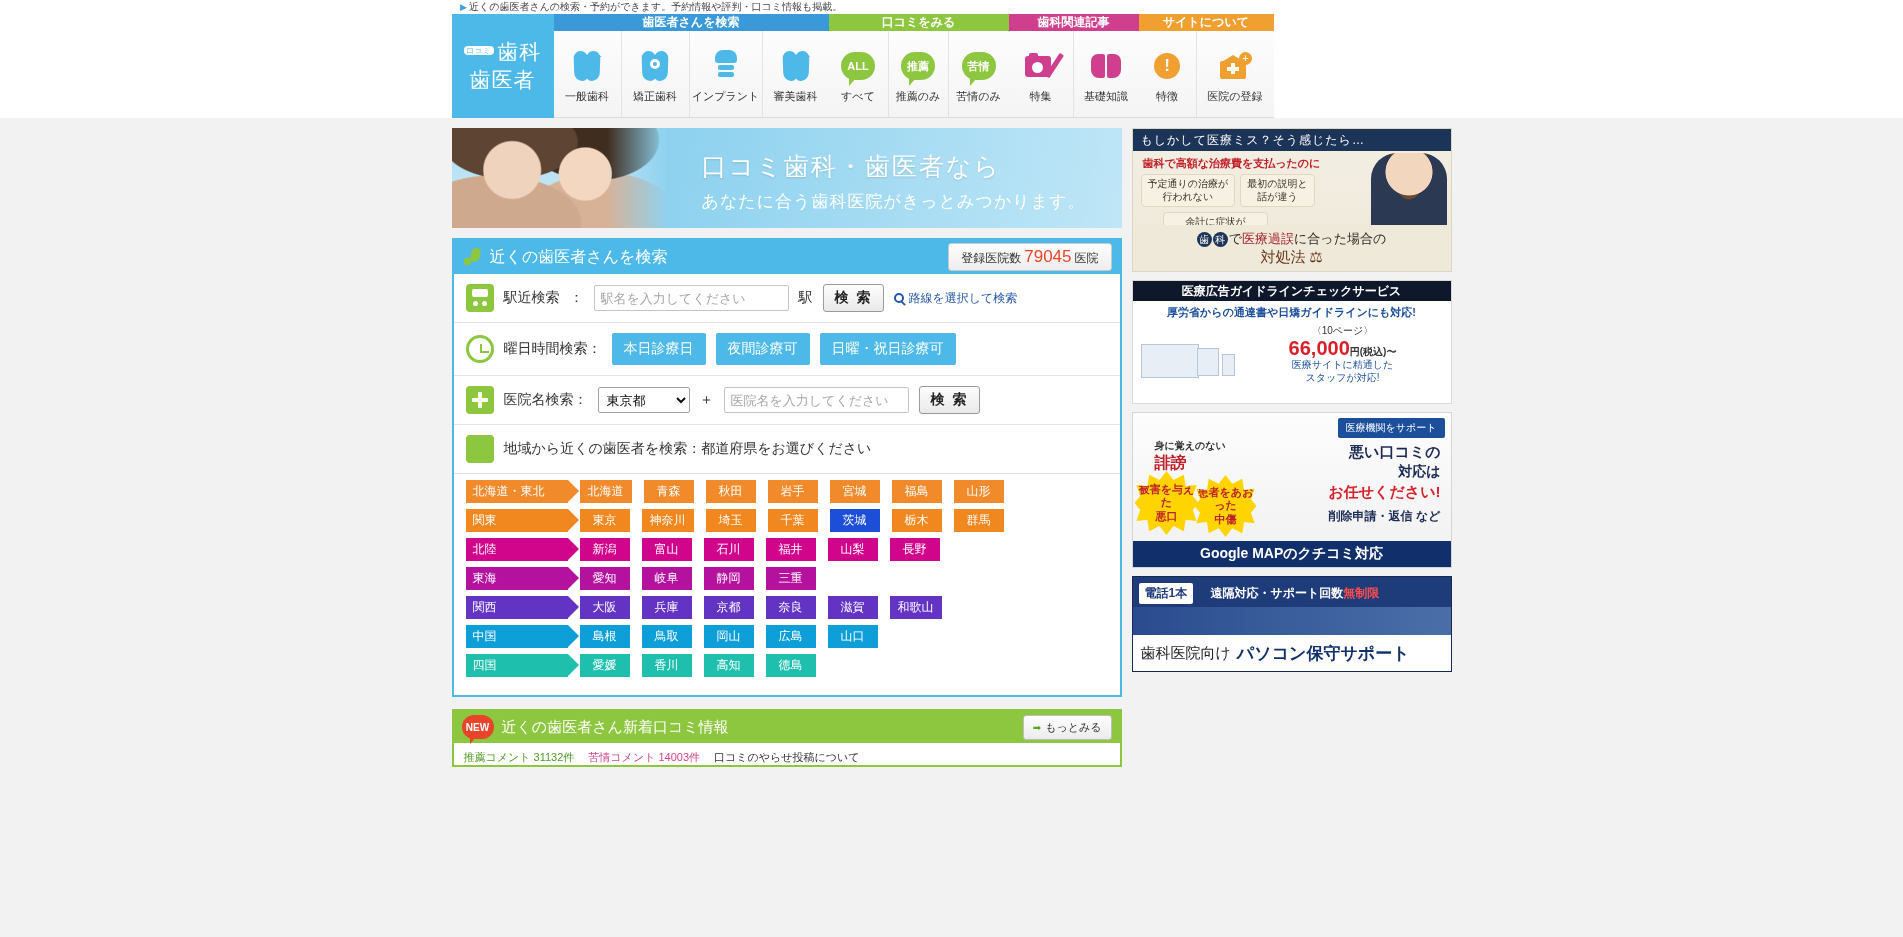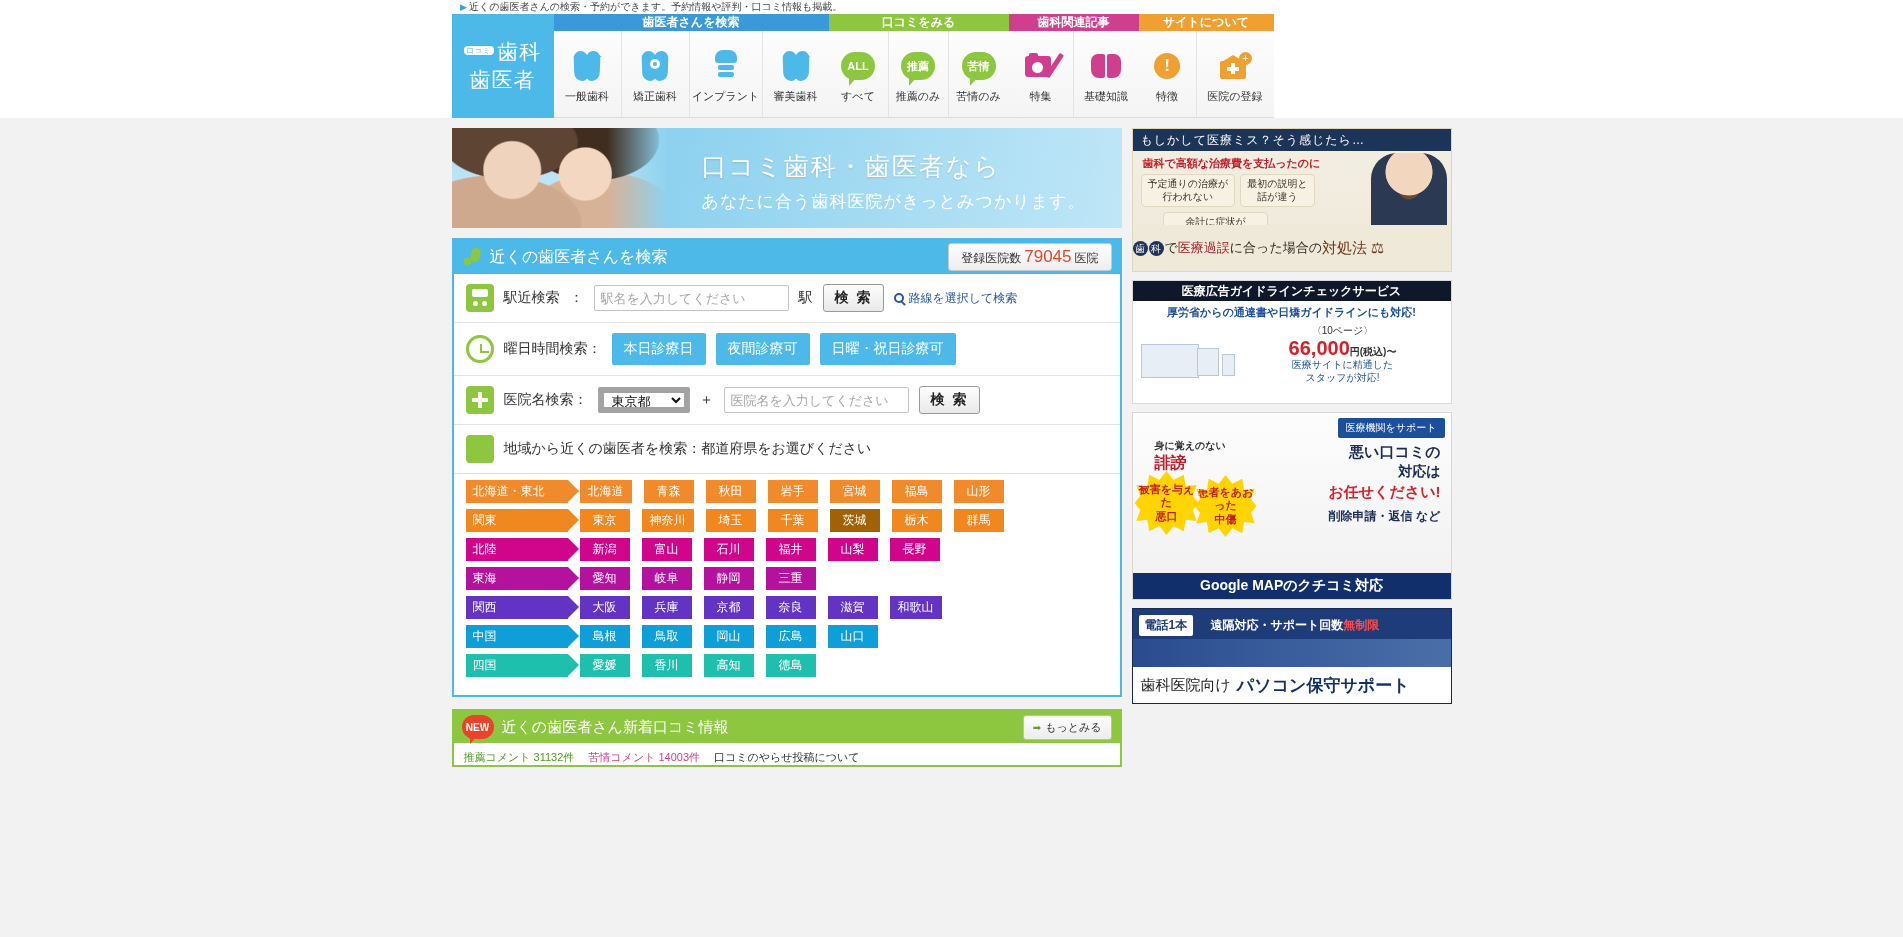--- a/index.html
+++ b/index.html
@@ -249,21 +249,21 @@
   .link-route { display:flex; align-items:center; gap:4px; color:#2257a8; font-size:12px; cursor:pointer;}
   .mag {
     width:10px;height:10px;border:2px solid #2257a8;border-radius:50%;position:relative; flex:none;
   }
   .mag::after{content:'';position:absolute;right:-4px;bottom:-3px;width:6px;height:2px;background:#2257a8;transform:rotate(45deg);}
   .pill {
     background: #4cb9e8; color: #fff; font-size: 14px;
     padding: 7px 12px; border-radius: 2px; cursor: pointer; white-space: nowrap;
   }
   .sel {
-    border:6px solid #a3a3a3; height:26px; font-size:13px; padding: 0 4px;
+    border:1px solid #a3a3a3; height:26px; font-size:13px; padding: 0 4px;
     min-width: 92px; background:#fff; color:#111; border-radius:2px;
     font-family:"Liberation Sans", sans-serif;
   }
   .plus-sign { font-size: 14px; color:#333; }
 
   
   .regions { padding: 6px 12px 12px 12px; }
   .reg-row { display: flex; align-items: center; gap: 6px; margin-bottom: 6px; }
   .reg-tag {
     width: 102px; height: 23px; color: #fff; font-size: 12px;
@@ -350,22 +350,22 @@
   .ad2-woman {
     position:absolute; right:4px; top:24px; width:76px; height:86px;
     background:
       radial-gradient(circle at 50% 22%, #f2d6bd 0 30%, transparent 31%),
       radial-gradient(ellipse at 50% 10%, #6b4a32 0 34%, transparent 35%),
       linear-gradient(#2b3a52 60%, #2b3a52);
     border-radius: 26px 26px 4px 4px;
   }
   .ad2-bottom {
     position:absolute; left:0; bottom:0; width:100%; height:46px;
-    background:#efe9da; display:flex; 
-    align-items:center; 
+    background:#efe9da; display:flex; flex-direction:column;
+    align-items:center; justify-content:center;
   }
   .ad2-b1 { font-size:13px; color:#2e2a22; font-family:"Liberation Serif", serif; }
   .ad2-b1 .rd { color:#a31f28; }
   .ad2-b1 .cir {
     display:inline-block; width:15px;height:15px;background:#1d3459;color:#fff;
     border-radius:50%; font-size:10px; text-align:center; line-height:15px; margin-right:1px;
   }
   .ad2-b2 { font-size:15px; color:#6b3a1f; font-family:"Liberation Serif", serif; }
 
   .ad3 { border:1px solid #d9d9d9; background:#fff; height: 124px; }
@@ -379,21 +379,21 @@
   .scr { position:absolute; background:#e8eef6; border:1px solid #b7c6da; }
   .s-lap { left:2px; bottom:4px; width:58px; height:34px; }
   .s-tab { right:16px; bottom:6px; width:22px; height:28px; }
   .s-phn { right:0px; bottom:6px; width:13px; height:22px; }
   .ad3-right { flex:1; text-align:center; }
   .ad3-pg { font-size:10px; color:#333; }
   .ad3-price { font-size:20px; color:#d8202a; font-weight:bold; line-height:1; }
   .ad3-price .u { font-size:10px; color:#333; }
   .ad3-note { font-size:10px; color:#1b4f9c; line-height:1.3; }
 
-  .ad4 { height: 188px; background: linear-gradient(#fdfdfd,#f0f0f0); border:1px solid #d6d6d6; position:relative; }
+  .ad4 { height: 156px; background: linear-gradient(#fdfdfd,#f0f0f0); border:1px solid #d6d6d6; position:relative; }
   .ad4-tab {
     position:absolute; right:6px; top:5px; background:#1b4f9c; color:#fff;
     font-size:10px; padding:3px 8px; border-radius:2px;
   }
   .ad4-burst {
     position:absolute; left:6px; top:22px; width:86px; height:86px;
     background:#ffd400; clip-path: polygon(50% 0,61% 14%,77% 6%,80% 24%,97% 22%,91% 39%,100% 50%,91% 61%,97% 78%,80% 76%,77% 94%,61% 86%,50% 100%,39% 86%,23% 94%,20% 76%,3% 78%,9% 61%,0 50%,9% 39%,3% 22%,20% 24%,23% 6%,39% 14%);
     display:flex; align-items:center; justify-content:center;
   }
   .burst-t { font-size:11px; color:#c0202a; font-weight:bold; text-align:center; line-height:1.2;}
@@ -641,21 +641,21 @@
               <div class="pref" style="background: rgb(240, 138, 42);">山形</div>
             </div>
             <div class="reg-row">
               <div class="reg-tag" style="background: rgb(240, 135, 31); color: rgb(240, 135, 31);">
                 <span style="color: rgb(255, 255, 255);">関東</span>
               </div>
               <div class="pref" style="background: rgb(240, 135, 31);">東京</div>
               <div class="pref" style="background: rgb(240, 135, 31);">神奈川</div>
               <div class="pref" style="background: rgb(240, 135, 31);">埼玉</div>
               <div class="pref" style="background: rgb(240, 135, 31);">千葉</div>
-              <div class="pref" style="background: #a16207;">茨城</div>
+              <div class="pref" style="background: #1d4ed8;">茨城</div>
               <div class="pref" style="background: rgb(240, 135, 31);">栃木</div>
               <div class="pref" style="background: rgb(240, 135, 31);">群馬</div>
             </div>
             <div class="reg-row">
               <div class="reg-tag" style="background: rgb(209, 5, 140); color: rgb(209, 5, 140);">
                 <span style="color: rgb(255, 255, 255);">北陸</span>
               </div>
               <div class="pref" style="background: rgb(209, 5, 140);">新潟</div>
               <div class="pref" style="background: rgb(209, 5, 140);">富山</div>
               <div class="pref" style="background: rgb(209, 5, 140);">石川</div>

